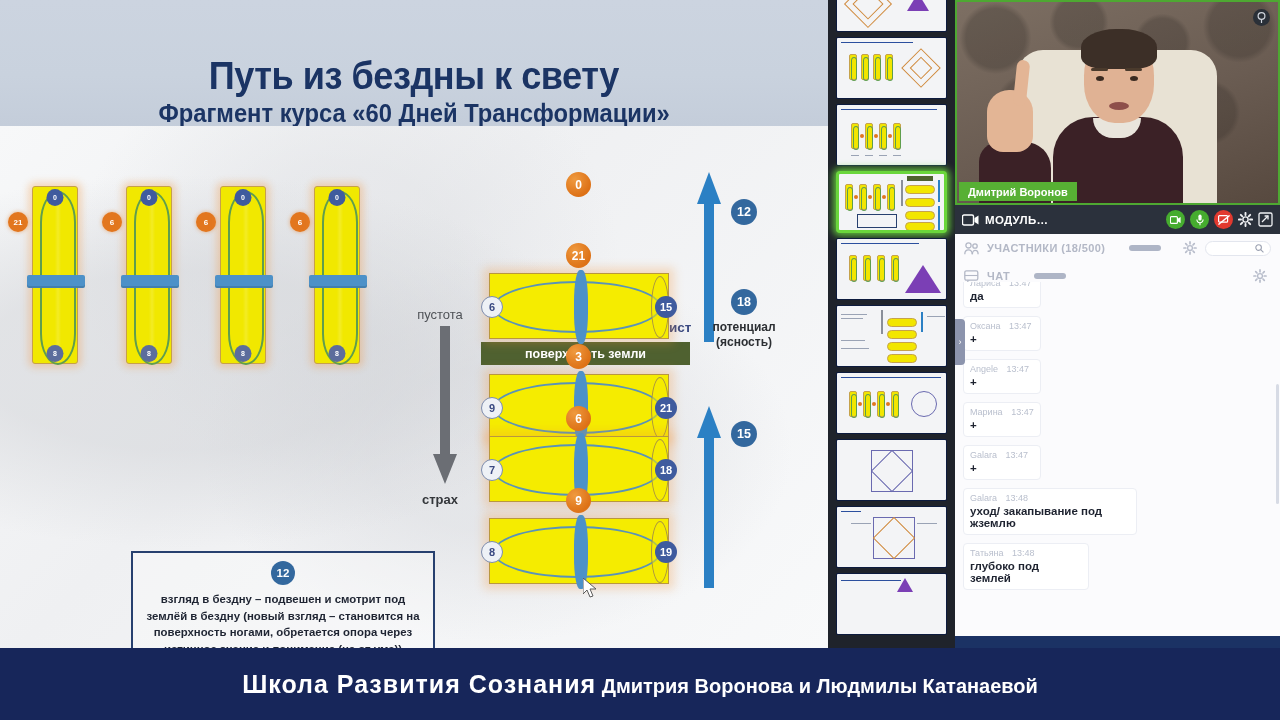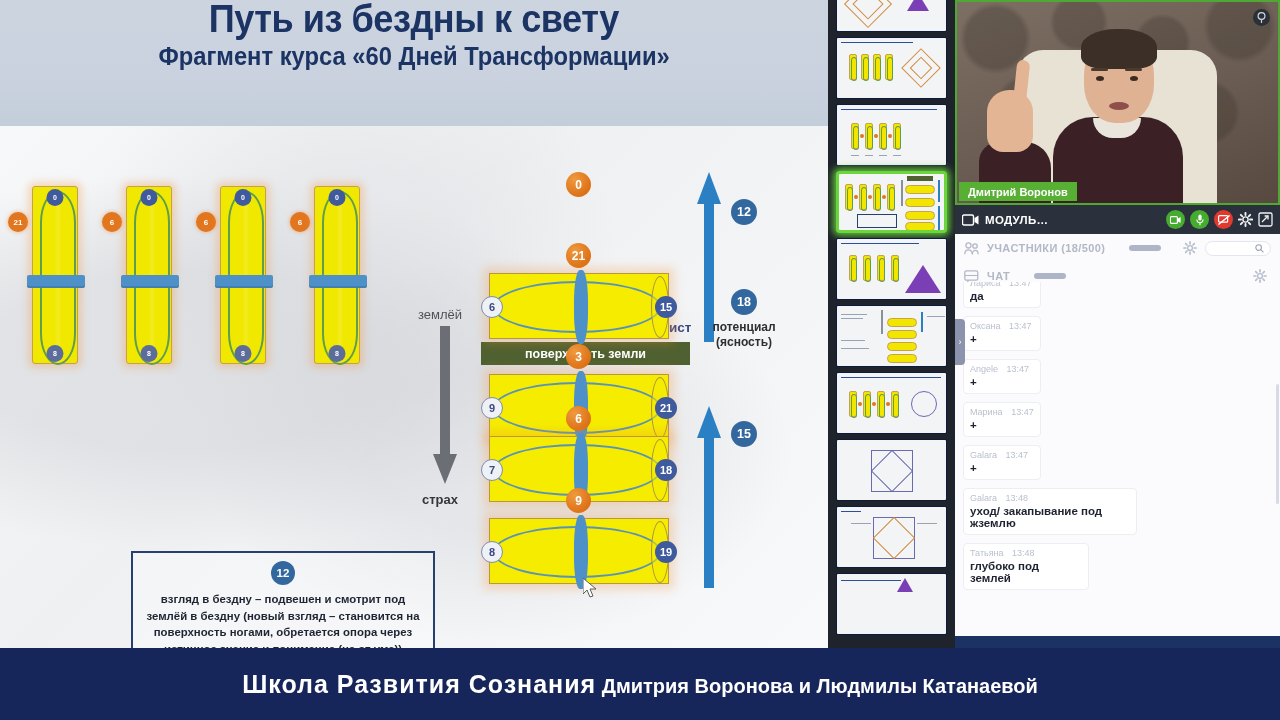--- a/index.html
+++ b/index.html
@@ -13,21 +13,21 @@
 
   
   #slide-area {
     position: absolute; left: 0; top: 0; width: 828px; height: 648px;
     background: #ffffff;
   }
   #title-band {
     position: absolute; left: 0; top: 0; width: 828px; height: 126px;
     background: linear-gradient(180deg,#ccd4e0 0%, #c9d2de 60%, #c4cdda 100%);
     display: flex; flex-direction: column;
-    align-items: center; justify-content: flex-start;
+    align-items: center; justify-content: flex-end;
   }
   #title-main {
     font-size: 38px; font-weight: bold; color: #1b3464;
     letter-spacing: -0.5px; line-height: 1.05;
     font-family: "Liberation Sans Narrow","Liberation Sans", sans-serif;
     transform: scaleX(0.95);
   }
   #title-sub {
     font-size: 25px; font-weight: bold; color: #1b3464;
     margin-top: 3px; line-height: 1.05;
@@ -390,21 +390,21 @@
         </div>
 
         <div class="vdot" style="left:290px;">6</div>
         <div class="vcap" style="left:314px; top:60px;">
           <div class="vcap-node top">0</div>
           <div class="vcap-band"></div>
           <div class="vcap-node bot">8</div>
         </div>
       </div>
 
-      <div id="void-label">землёй</div>
+      <div id="void-label">пустота</div>
       <svg id="down-arrow" width="26" height="160" viewBox="0 0 26 160">
         <rect x="8" y="0" width="10" height="132" fill="#6b6e74"></rect>
         <polygon points="13,158 1,128 25,128" fill="#6b6e74"></polygon>
       </svg>
       <div id="fear-label">страх</div>
 
       <div class="ocirc" style="left:566px; top:46px;">0</div>
       <div id="clean-sheet-label">Чистый Лист</div>
 
       <div id="green-bar">

